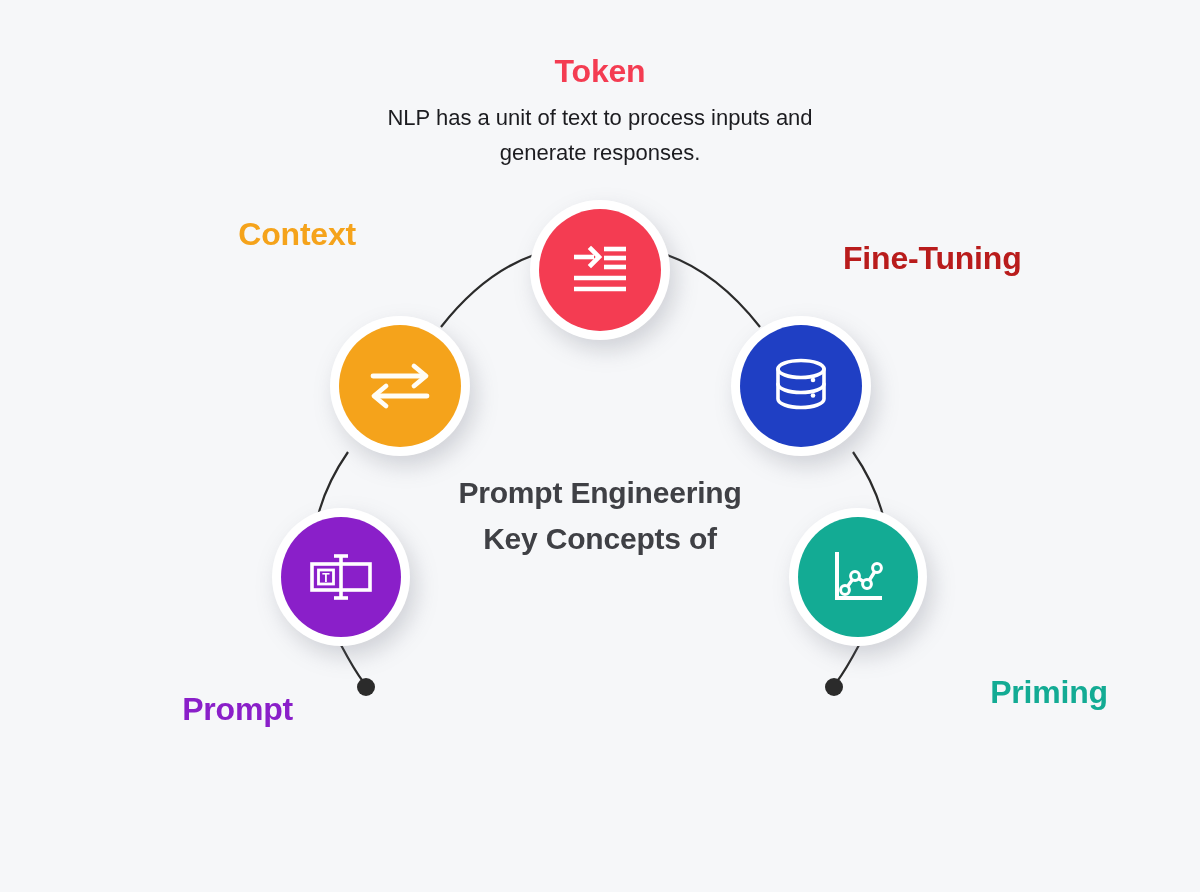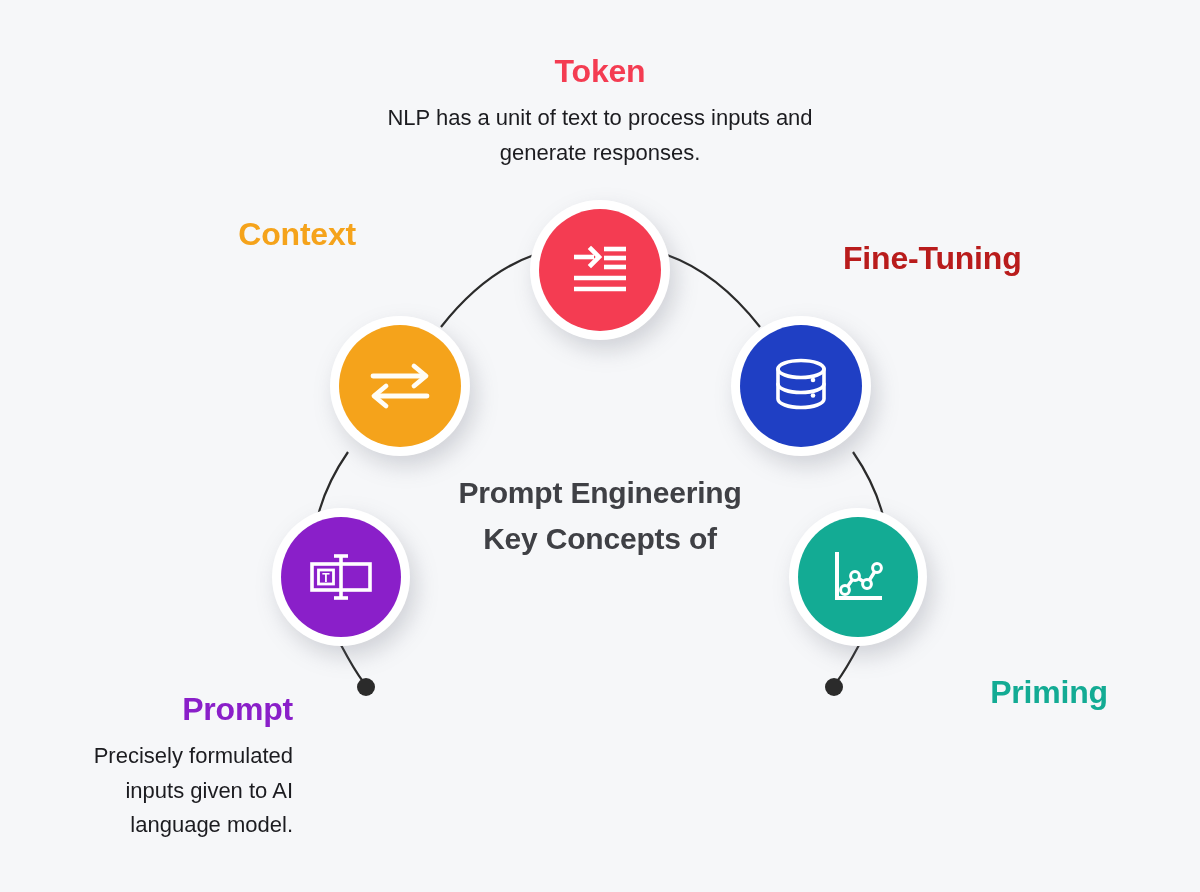--- a/index.html
+++ b/index.html
@@ -205,20 +205,19 @@
   <div class="block blk-context">
     <div class="heading" style="color:#f5a31b;">Context</div>
   </div>
 
   <div class="block blk-fine">
     <div class="heading" style="color:#b91c1c;margin-top:24px;">Fine-Tuning</div>
   </div>
 
   <div class="block blk-prompt">
     <div class="heading" style="color:#8a1fc9;">Prompt</div>
-    <div class="body">Precisely formulated inputs given to AI language model.</div>
   </div>
 
   <div class="block blk-priming">
     <div class="heading" style="color:#13ab94;">Priming</div>
   </div>
 
 </div>
 
 </body></html>

